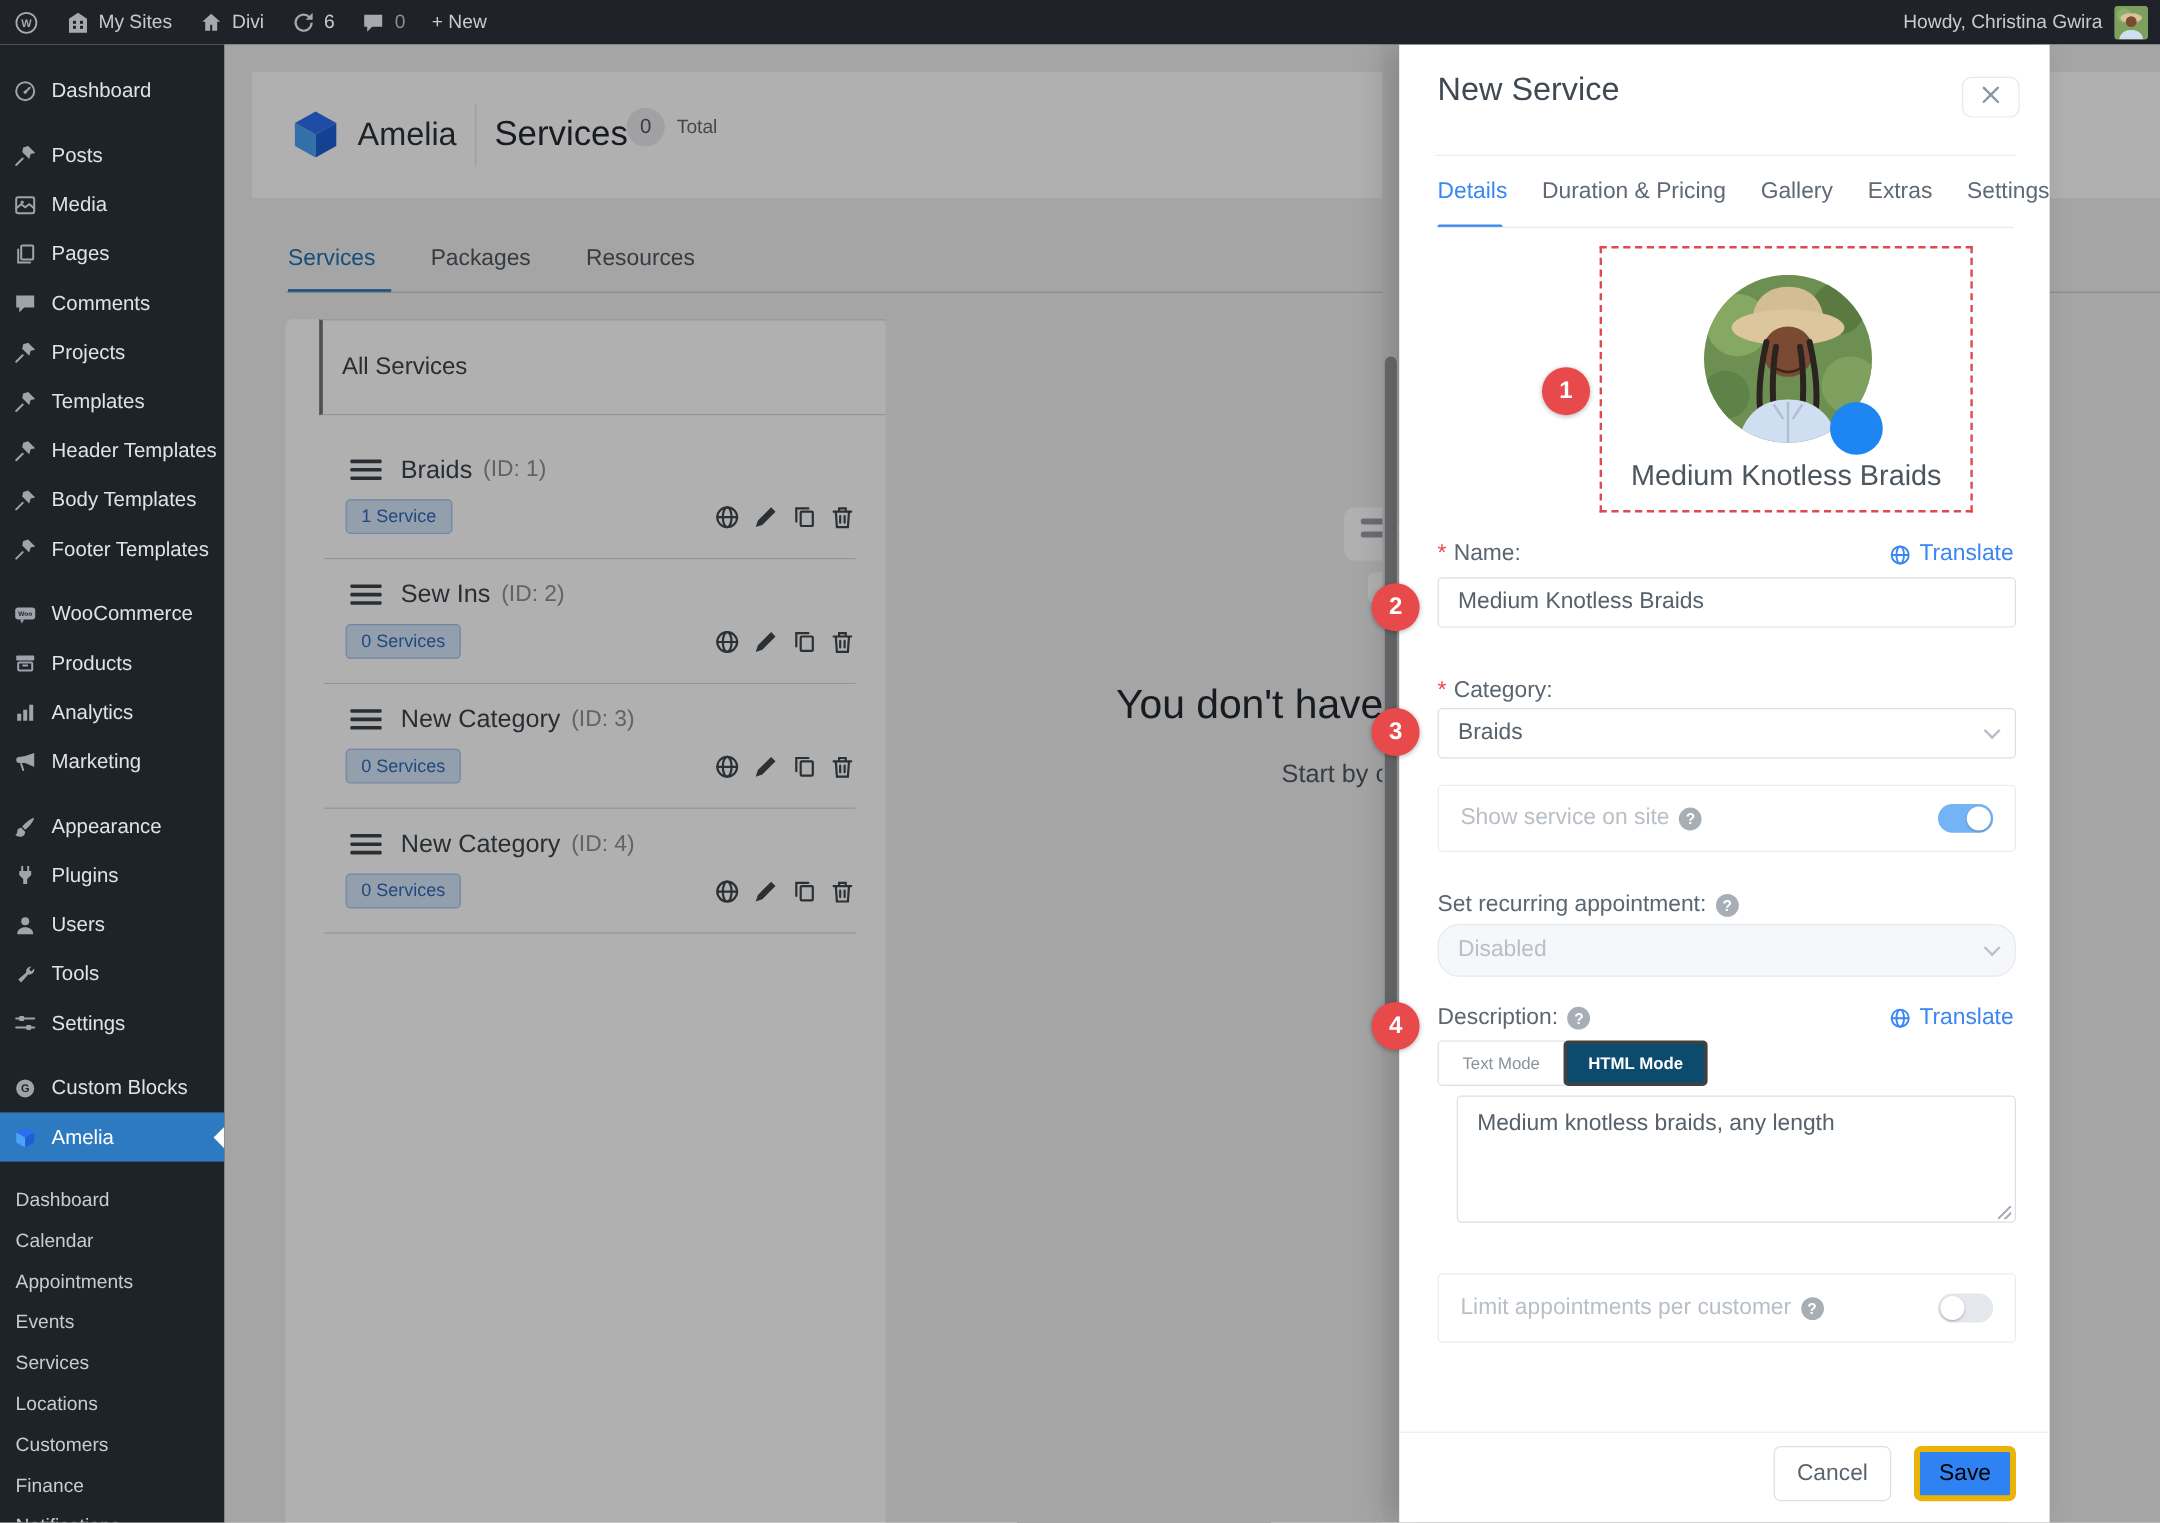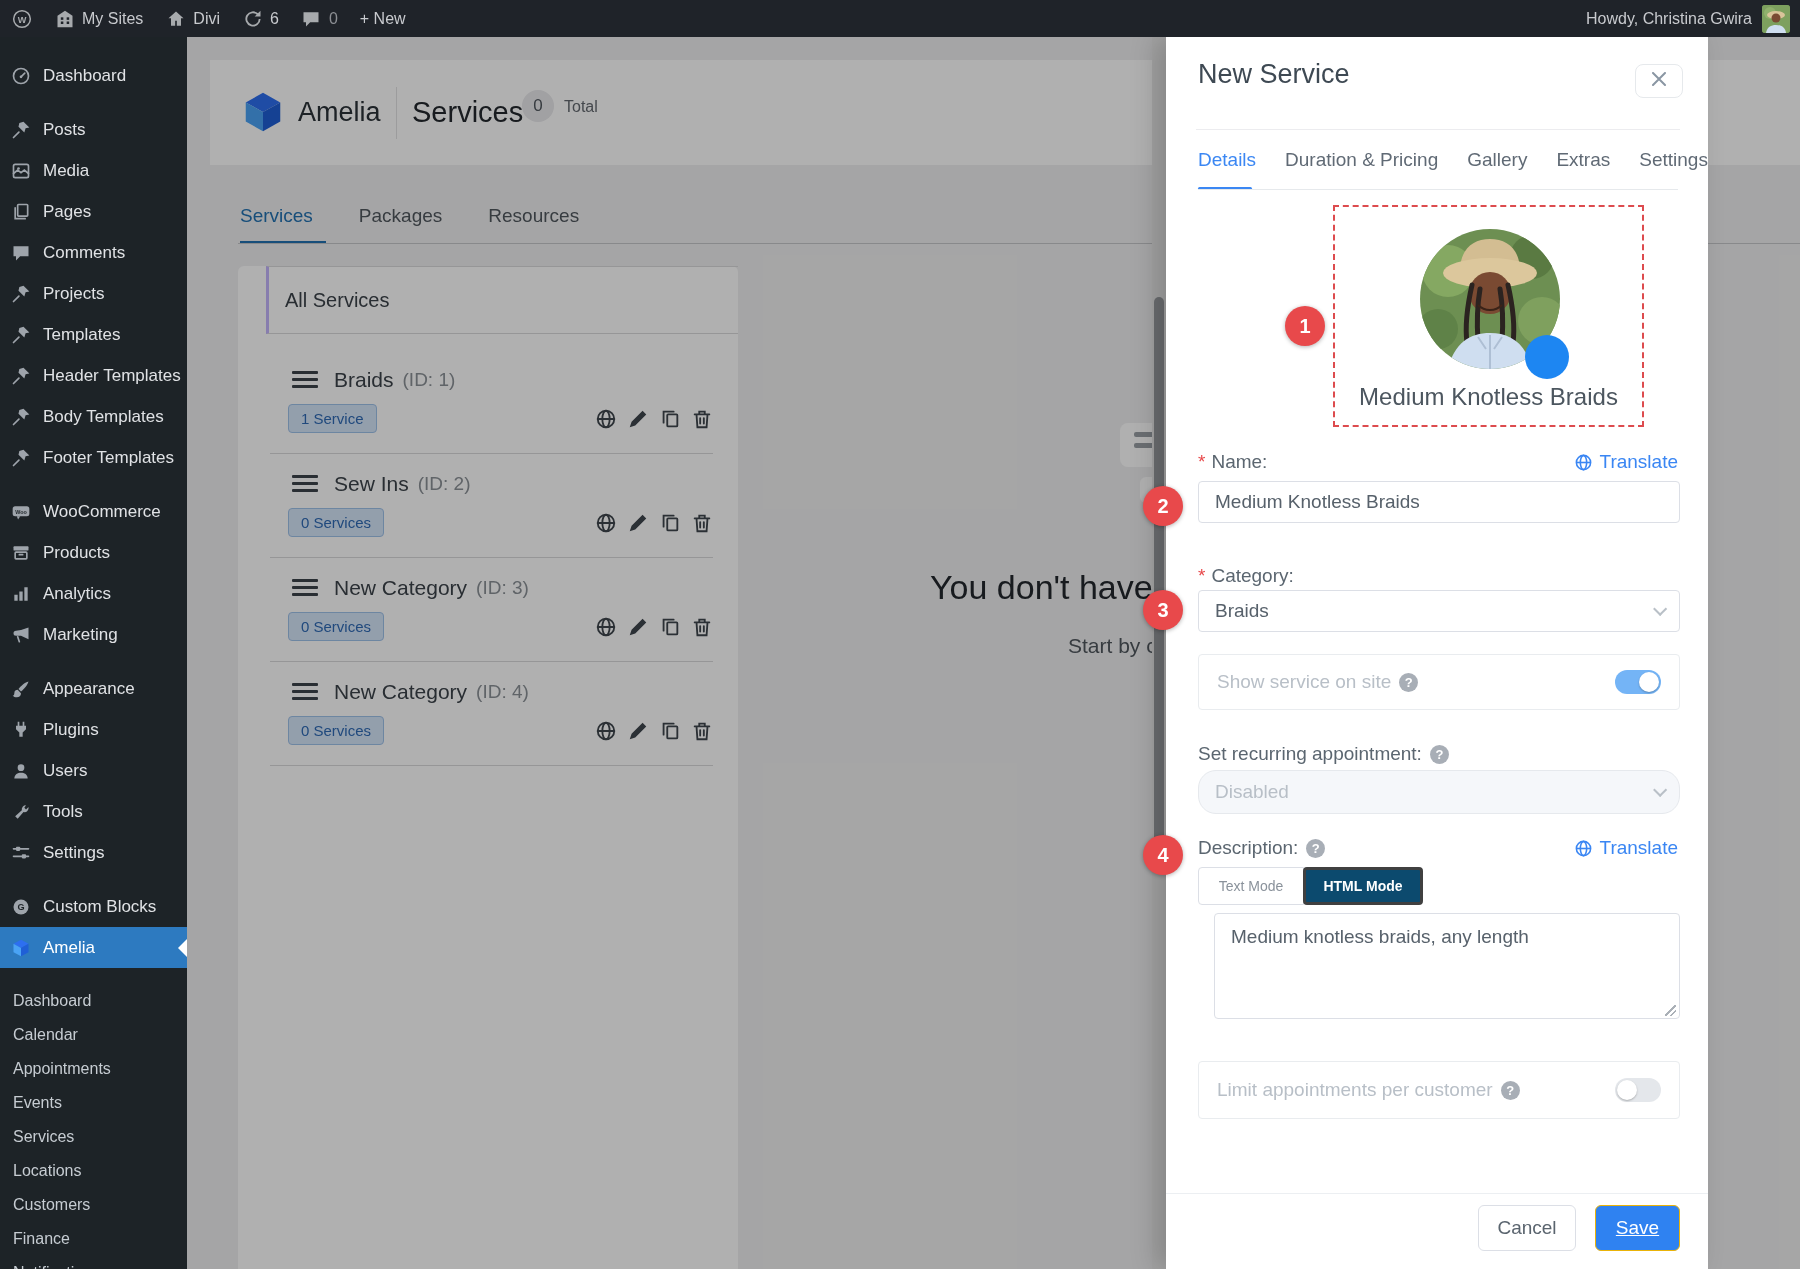--- a/index.html
+++ b/index.html
@@ -38,21 +38,21 @@
   .head-count{position:absolute;left:312px;top:30px;width:32px;height:32px;border-radius:50%;background:#e9e9ec;color:#50575e;font-size:17px;display:flex;align-items:center;justify-content:center;}
   .head-total{position:absolute;left:354px;top:38px;font-size:16px;color:#646970;}
   .tab-row{position:absolute;left:53px;top:168px;display:flex;gap:46px;font-size:19px;color:#50575e;}
   .ct-tab{cursor:pointer;padding-bottom:16px;}
   .ct-tab.active{color:#2271b1;}
   .tab-underline{position:absolute;left:53px;top:204px;width:86px;height:3px;background:#2271b1;}
   .tab-line{position:absolute;left:51px;top:206px;right:0;height:1px;background:#c6c7ca;}
 
   .cat-card{position:absolute;left:51px;top:229px;width:500px;bottom:0;background:#fff;border-radius:6px 6px 0 0;}
   .cat-heading{padding:36px 0 20px 44px;font-size:26px;color:#2c3338;}
-  .all-row{height:68px;margin:0 0 16px 28px;border-top:1px solid #d9d9db;border-bottom:1px solid #d9d9db;border-left:3px solid #c4b5fd;display:flex;align-items:center;padding-left:16px;font-size:20px;color:#3c434a;cursor:pointer;}
+  .all-row{height:80px;margin:0 0 16px 28px;border-top:1px solid #d9d9db;border-bottom:1px solid #d9d9db;border-left:3px solid #737373;display:flex;align-items:center;padding-left:16px;font-size:20px;color:#3c434a;cursor:pointer;}
   .cat-row{margin:0 25px 0 32px;border-bottom:1px solid #d9d9db;padding:17px 0 20px 0;}
   .row-top{display:flex;align-items:center;padding-left:22px;font-size:21px;color:#3c434a;}
   .bars{width:26px;margin-right:16px;cursor:grab;}
   .bars i{display:block;height:3px;background:#3c434a;margin:4px 0;border-radius:1px;}
   .row-id{font-size:19px;color:#8b9197;margin-left:9px;}
   .row-bottom{display:flex;align-items:center;justify-content:space-between;margin-top:12px;padding-left:18px;}
   .badge{background:#d6e6fa;border:1px solid #9fc2ea;color:#2f6bb5;font-size:15px;padding:5px 12px;border-radius:4px;}
   .row-icons{display:flex;gap:10px;align-items:center;}
   .row-icons .ric{width:22px;height:22px;color:#3f464d;cursor:pointer;}
   .row-icons .ric svg{width:22px;height:22px;}
@@ -107,21 +107,21 @@
   .mode-text{width:106px;background:#fff;border:1px solid #dcdfe6;border-radius:4px 0 0 4px;color:#8a929b;}
   .mode-html{width:120px;background:#0c4a6e;border:3px solid #404040;border-radius:4px;color:#fff;font-weight:bold;margin-left:-1px;}
   .f-textarea{position:absolute;left:48px;right:28px;top:876px;height:106px;border:1px solid #dcdfe6;border-radius:4px;font-size:19px;color:#57616b;padding:12px 16px;resize:none;outline:none;}
   .resize-grip{position:absolute;right:32px;top:968px;width:11px;height:11px;background:
      linear-gradient(135deg,transparent 45%,#aab0b7 45%,#aab0b7 55%,transparent 55%) ,
      linear-gradient(135deg,transparent 70%,#aab0b7 70%,#aab0b7 80%,transparent 80%);pointer-events:none;}
 
   .p-footline{position:absolute;left:0;right:0;top:1156px;height:1px;background:#eceff2;}
   .btn{position:absolute;top:1168px;height:46px;border-radius:6px;font-size:19px;display:flex;align-items:center;justify-content:center;cursor:pointer;}
   .btn-cancel{right:132px;width:98px;background:#fff;border:1px solid #dcdfe6;color:#5a646e;}
-  .btn-save{right:28px;width:85px;background:#2f82f1;border:1px solid #eab308;color:#ffffff;text-decoration:underline;}
+  .btn-save{right:28px;width:85px;background:#2f82f1;border:5px solid #eab308;color:#000000;}
 
   
   .annotation{position:absolute;width:40px;height:40px;border-radius:50%;background:#e8494b;color:#fff;font-size:20px;font-weight:bold;display:flex;align-items:center;justify-content:center;z-index:30;box-shadow:0 1px 4px rgba(0,0,0,0.3);}
   .ann1{left:1285px;top:306px;}
   .ann2{left:1143px;top:486px;}
   .ann3{left:1143px;top:590px;}
   .ann4{left:1143px;top:835px;}
 </style>
 </head>
 <body>

